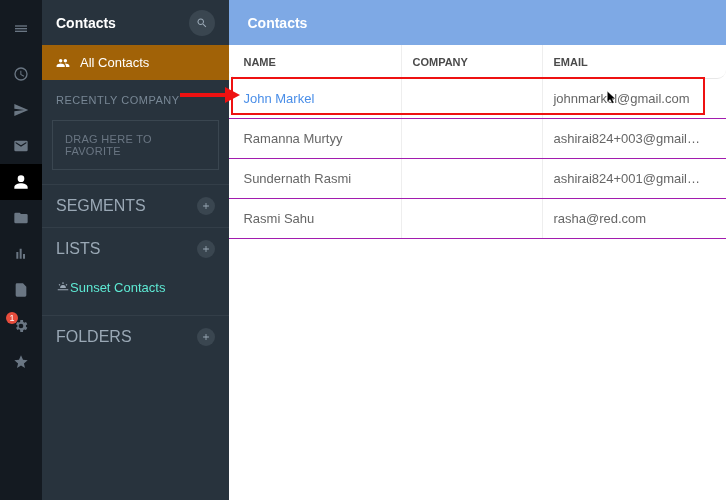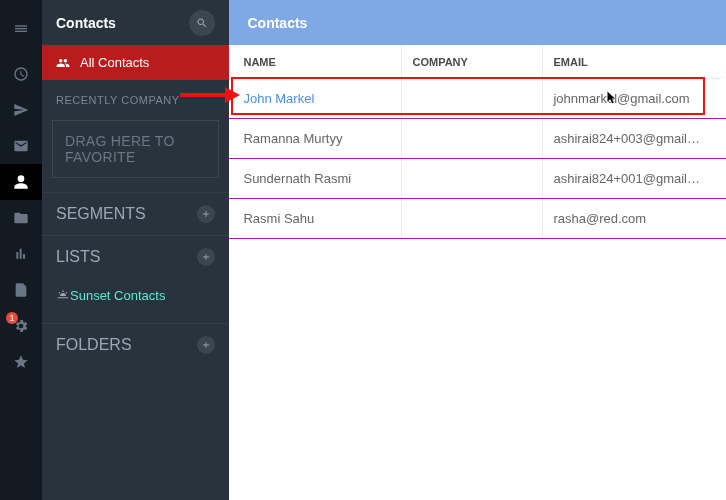--- a/index.html
+++ b/index.html
@@ -14,27 +14,27 @@
     .rail-item.active svg { fill: #fff; }
     .rail-item .badge { position: absolute; top: 4px; left: 6px; background: #e74c3c; color: #fff; font-size: 9px; border-radius: 50%; width: 12px; height: 12px; display: flex; align-items: center; justify-content: center; }
 
     
     .sidebar { width: 204px; background: #28333d; color: #8fa0ae; display: flex; flex-direction: column; font-size: 13px; }
     .sidebar-header { height: 45px; background: #28333d; display: flex; align-items: center; justify-content: space-between; padding: 0 14px; color: #fff; font-weight: 600; font-size: 14px; }
     .sidebar-header .search-ic { width: 26px; height: 26px; background: #3a4650; border-radius: 50%; display: flex; align-items: center; justify-content: center; }
     .sidebar-header .search-ic svg { width: 12px; height: 12px; fill: #9aa8b5; }
 
     .sidebar-item { display: flex; align-items: center; padding: 10px 14px; cursor: pointer; gap: 10px; }
-    .sidebar-item.active { background: #b91c1c; color: #fff; }
+    .sidebar-item.active { background: #a16207; color: #fff; }
     .sidebar-item.active svg { fill: #fff; }
     .sidebar-item svg { width: 14px; height: 14px; fill: #8fa0ae; }
 
     .sidebar-section-label { padding: 14px 14px 10px; font-size: 11px; letter-spacing: 0.5px; color: #788795; }
 
-    .dropzone { margin: 4px 10px 14px; padding: 12px; border: 1px solid #3a4650; font-size: 14px; color: #6a7683; letter-spacing: 0.3px; }
+    .dropzone { margin: 4px 10px 14px; padding: 12px; border: 1px solid #3a4650; font-size: 11px; color: #6a7683; letter-spacing: 0.3px; }
 
     .sidebar-collapsible { display: flex; align-items: center; justify-content: space-between; padding: 12px 14px; cursor: pointer; font-size: 16px; color: #9aa8b5; border-top: 1px solid #333e48; }
     .sidebar-collapsible .plus { width: 18px; height: 18px; border-radius: 50%; background: #3a4650; display: flex; align-items: center; justify-content: center; }
     .sidebar-collapsible .plus svg { width: 10px; height: 10px; fill: #9aa8b5; }
 
     .list-item { display: flex; align-items: center; padding: 10px 14px; color: #5eead4; cursor: pointer; }
     .list-item svg { width: 14px; height: 14px; fill: #9aa8b5; }
 
     
     .main { flex: 1; display: flex; flex-direction: column; background: #fff; position: relative; }

